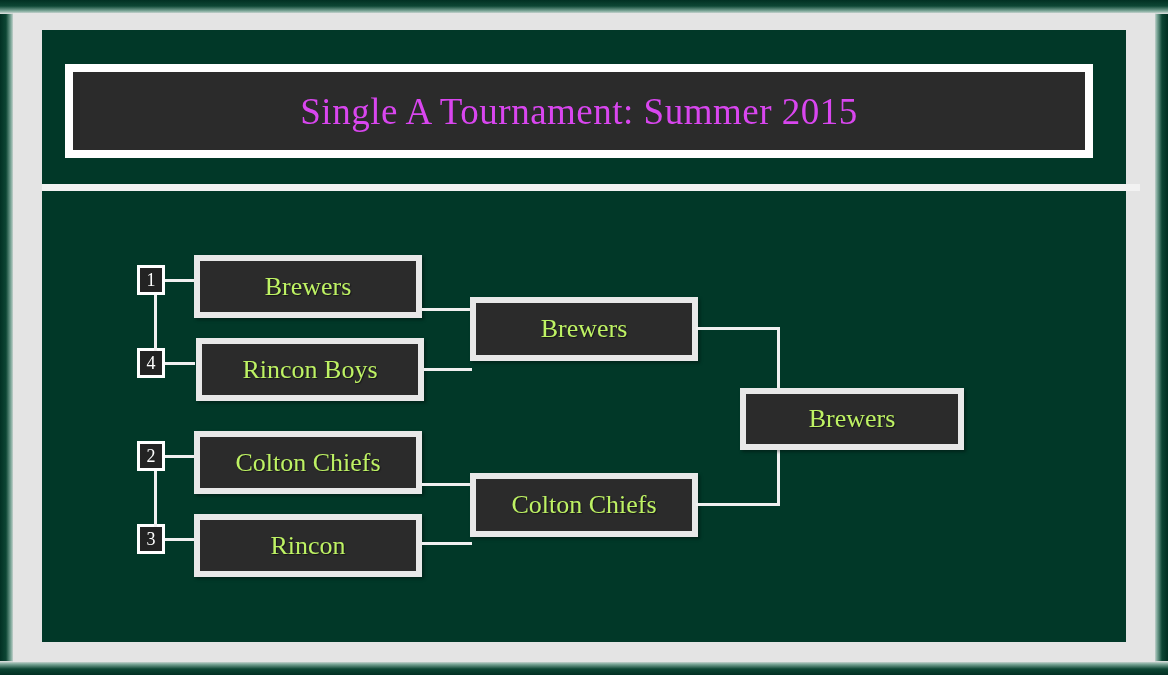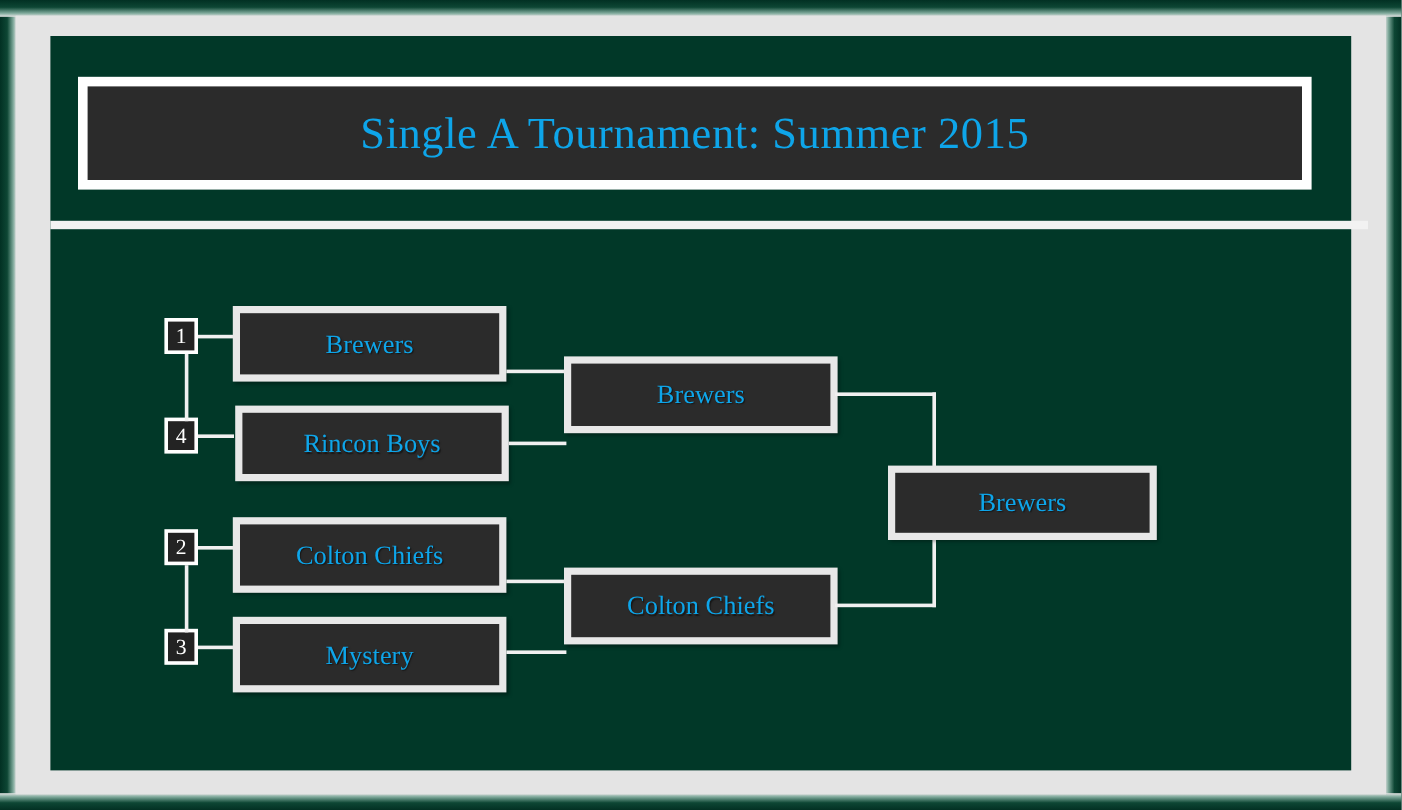--- a/index.html
+++ b/index.html
@@ -70,21 +70,21 @@
   .title-box {
     width: 100%;
     height: 100%;
     background: #2b2b2b;
     display: flex;
     align-items: center;
     justify-content: center;
     box-sizing: border-box;
   }
   .title-text {
-    color: #0ea5e9;
+    color: #d946ef;
     font-size: 37px;
     font-family: "Liberation Serif", serif;
     letter-spacing: 0.5px;
     white-space: nowrap;
   }
 
   
   .divider {
     position: absolute;
     left: 0px; top: 154px;
@@ -131,23 +131,23 @@
   .team-inner {
     width: 100%;
     height: 100%;
     background: #2b2b2b;
     display: flex;
     align-items: center;
     justify-content: center;
     box-sizing: border-box;
   }
   .team-label {
-    color: #0ea5e9;
-    font-family: "Liberation Serif", serif;
-    font-size: 22px;
+    color: #bef264;
+    font-family: "Liberation Serif", serif;
+    font-size: 26px;
     white-space: nowrap;
     text-shadow: 1px 1px 1px rgba(0,0,0,0.5);
   }
 
   
   .line-h {
     position: absolute;
     height: 3px;
     background: #f0f0f0;
   }
@@ -211,21 +211,21 @@
       </div>
 
       <div class="team" style="left:152px; top:401px; width:228px; height:63px;">
         <div class="team-inner">
           <span class="team-label">Colton Chiefs</span>
         </div>
       </div>
 
       <div class="team" style="left:152px; top:484px; width:228px; height:63px;">
         <div class="team-inner">
-          <span class="team-label">Mystery</span>
+          <span class="team-label">Rincon</span>
         </div>
       </div>
 
       <div class="line-h" style="left:380px; top:278px; width:50px;"></div>
       <div class="line-h" style="left:382px; top:338px; width:48px;"></div>
       <div class="line-h" style="left:380px; top:453px; width:50px;"></div>
       <div class="line-h" style="left:380px; top:512px; width:50px;"></div>
 
       <div class="team" style="left:428px; top:267px; width:228px; height:64px;">
         <div class="team-inner">

